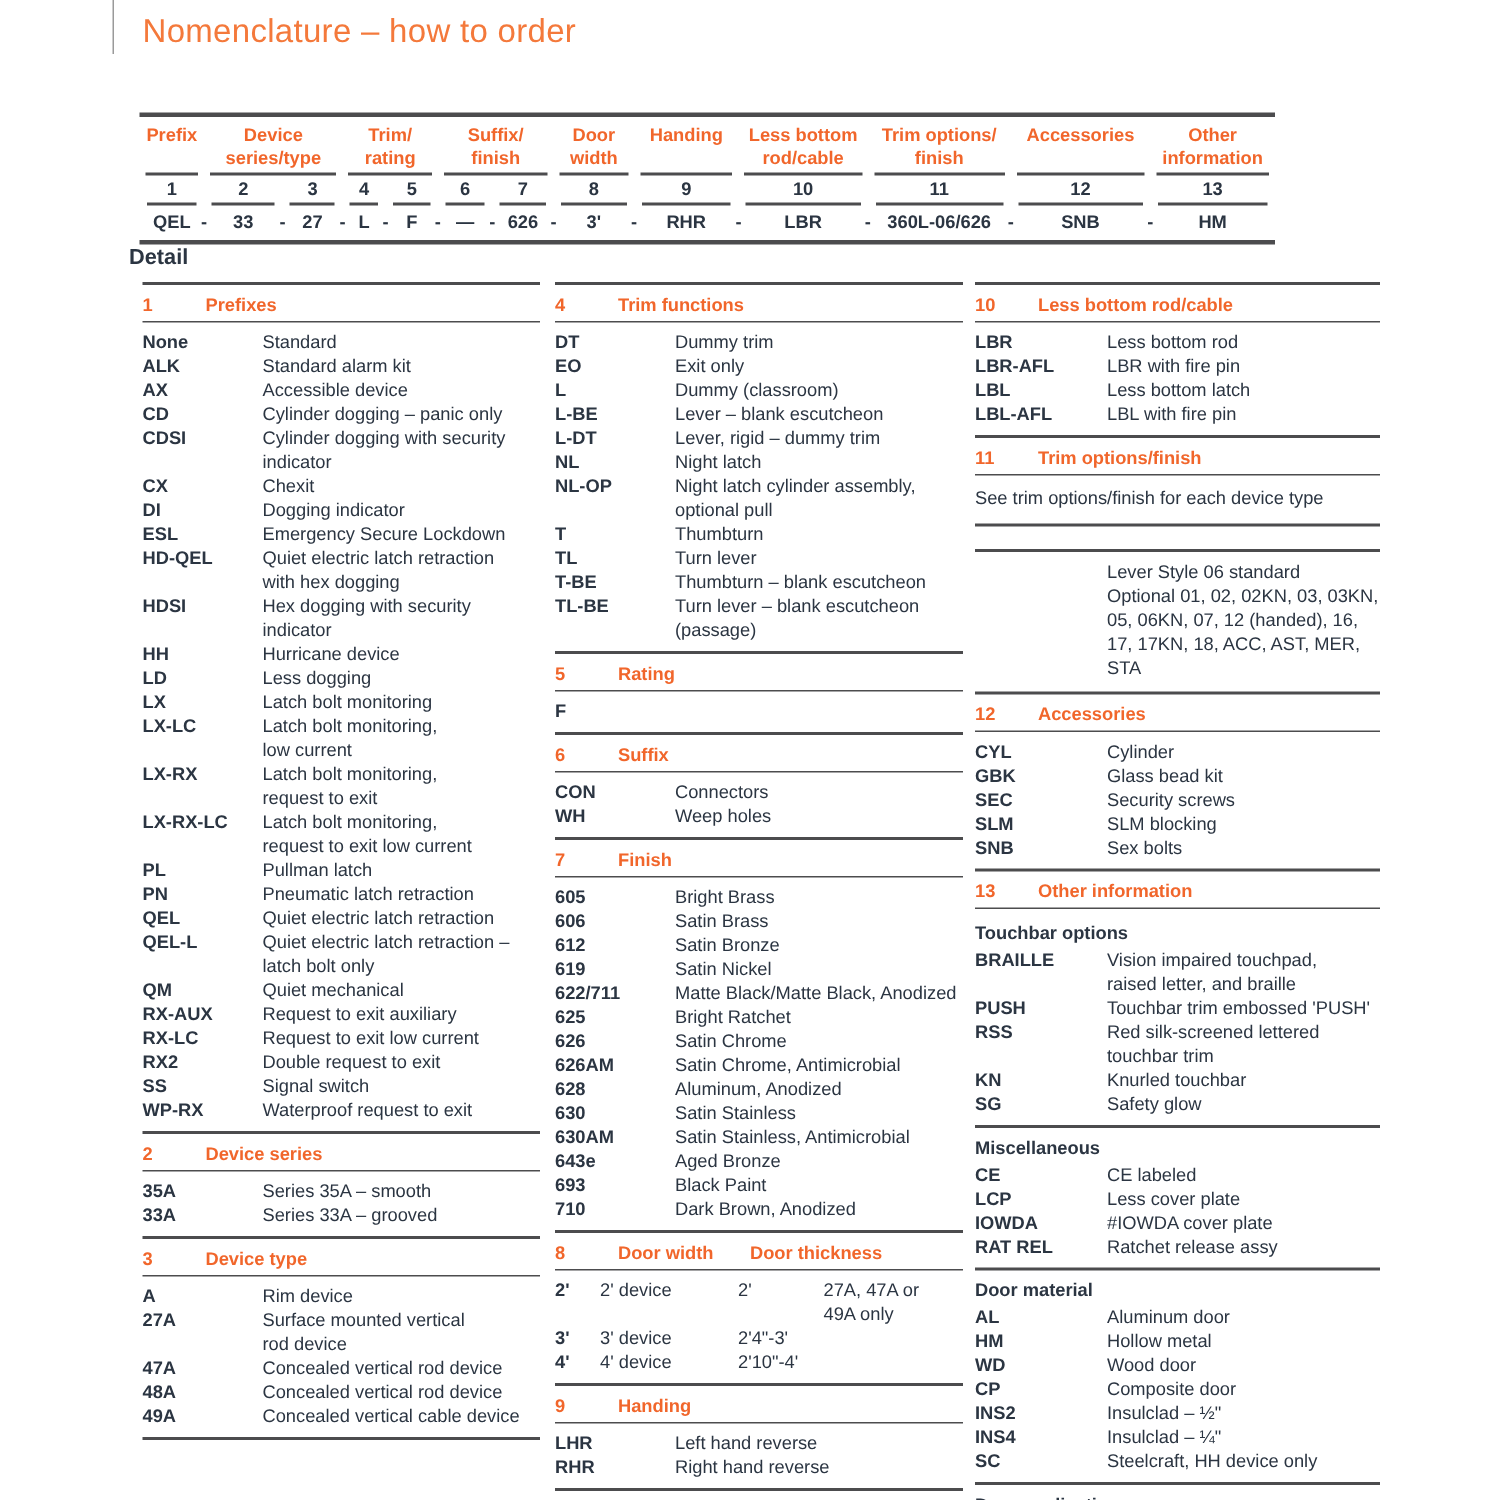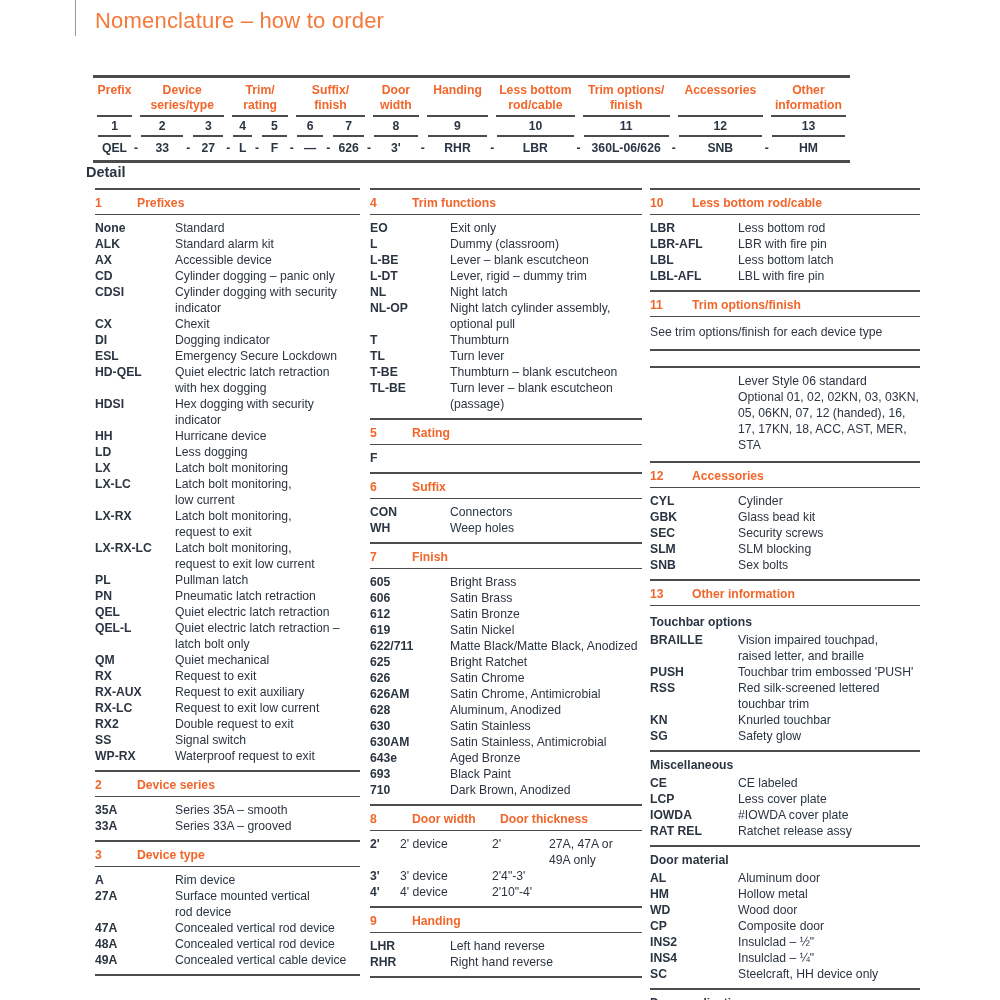--- a/index.html
+++ b/index.html
@@ -244,24 +244,20 @@
         <div class="row">
           <span class="code">QEL-L</span>
           <span class="desc">Quiet electric latch retraction –
 latch bolt only</span>
         </div>
         <div class="row">
           <span class="code">QM</span>
           <span class="desc">Quiet mechanical</span>
         </div>
         <div class="row">
-          <span class="code">RX</span>
-          <span class="desc">Request to exit</span>
-        </div>
-        <div class="row">
           <span class="code">RX-AUX</span>
           <span class="desc">Request to exit auxiliary</span>
         </div>
         <div class="row">
           <span class="code">RX-LC</span>
           <span class="desc">Request to exit low current</span>
         </div>
         <div class="row">
           <span class="code">RX2</span>
           <span class="desc">Double request to exit</span>
@@ -315,20 +311,24 @@
           <span class="code">49A</span>
           <span class="desc">Concealed vertical cable device</span>
         </div>
       </div>
     </div>
   <div class="col col2">
       <div class="sec">
         <div class="sec-h">
           <span class="sec-num">4</span>
           <span class="sec-t">Trim functions</span>
+        </div>
+        <div class="row">
+          <span class="code">DT</span>
+          <span class="desc">Dummy trim</span>
         </div>
         <div class="row">
           <span class="code">EO</span>
           <span class="desc">Exit only</span>
         </div>
         <div class="row">
           <span class="code">L</span>
           <span class="desc">Dummy (classroom)</span>
         </div>
         <div class="row">

